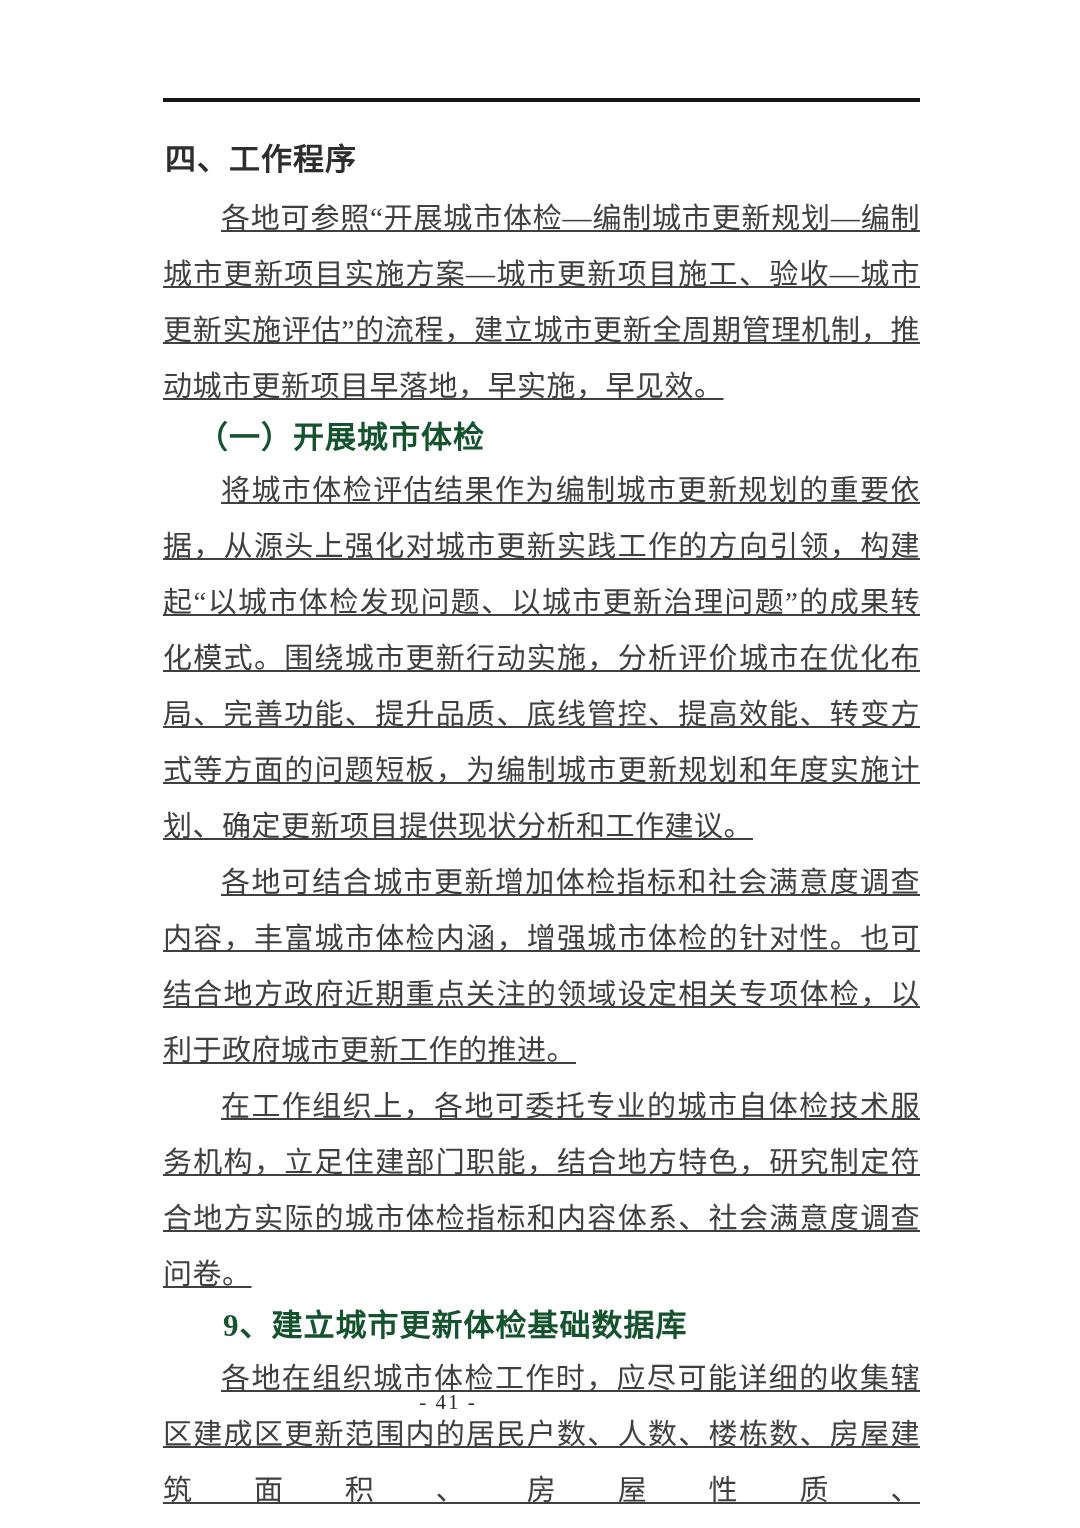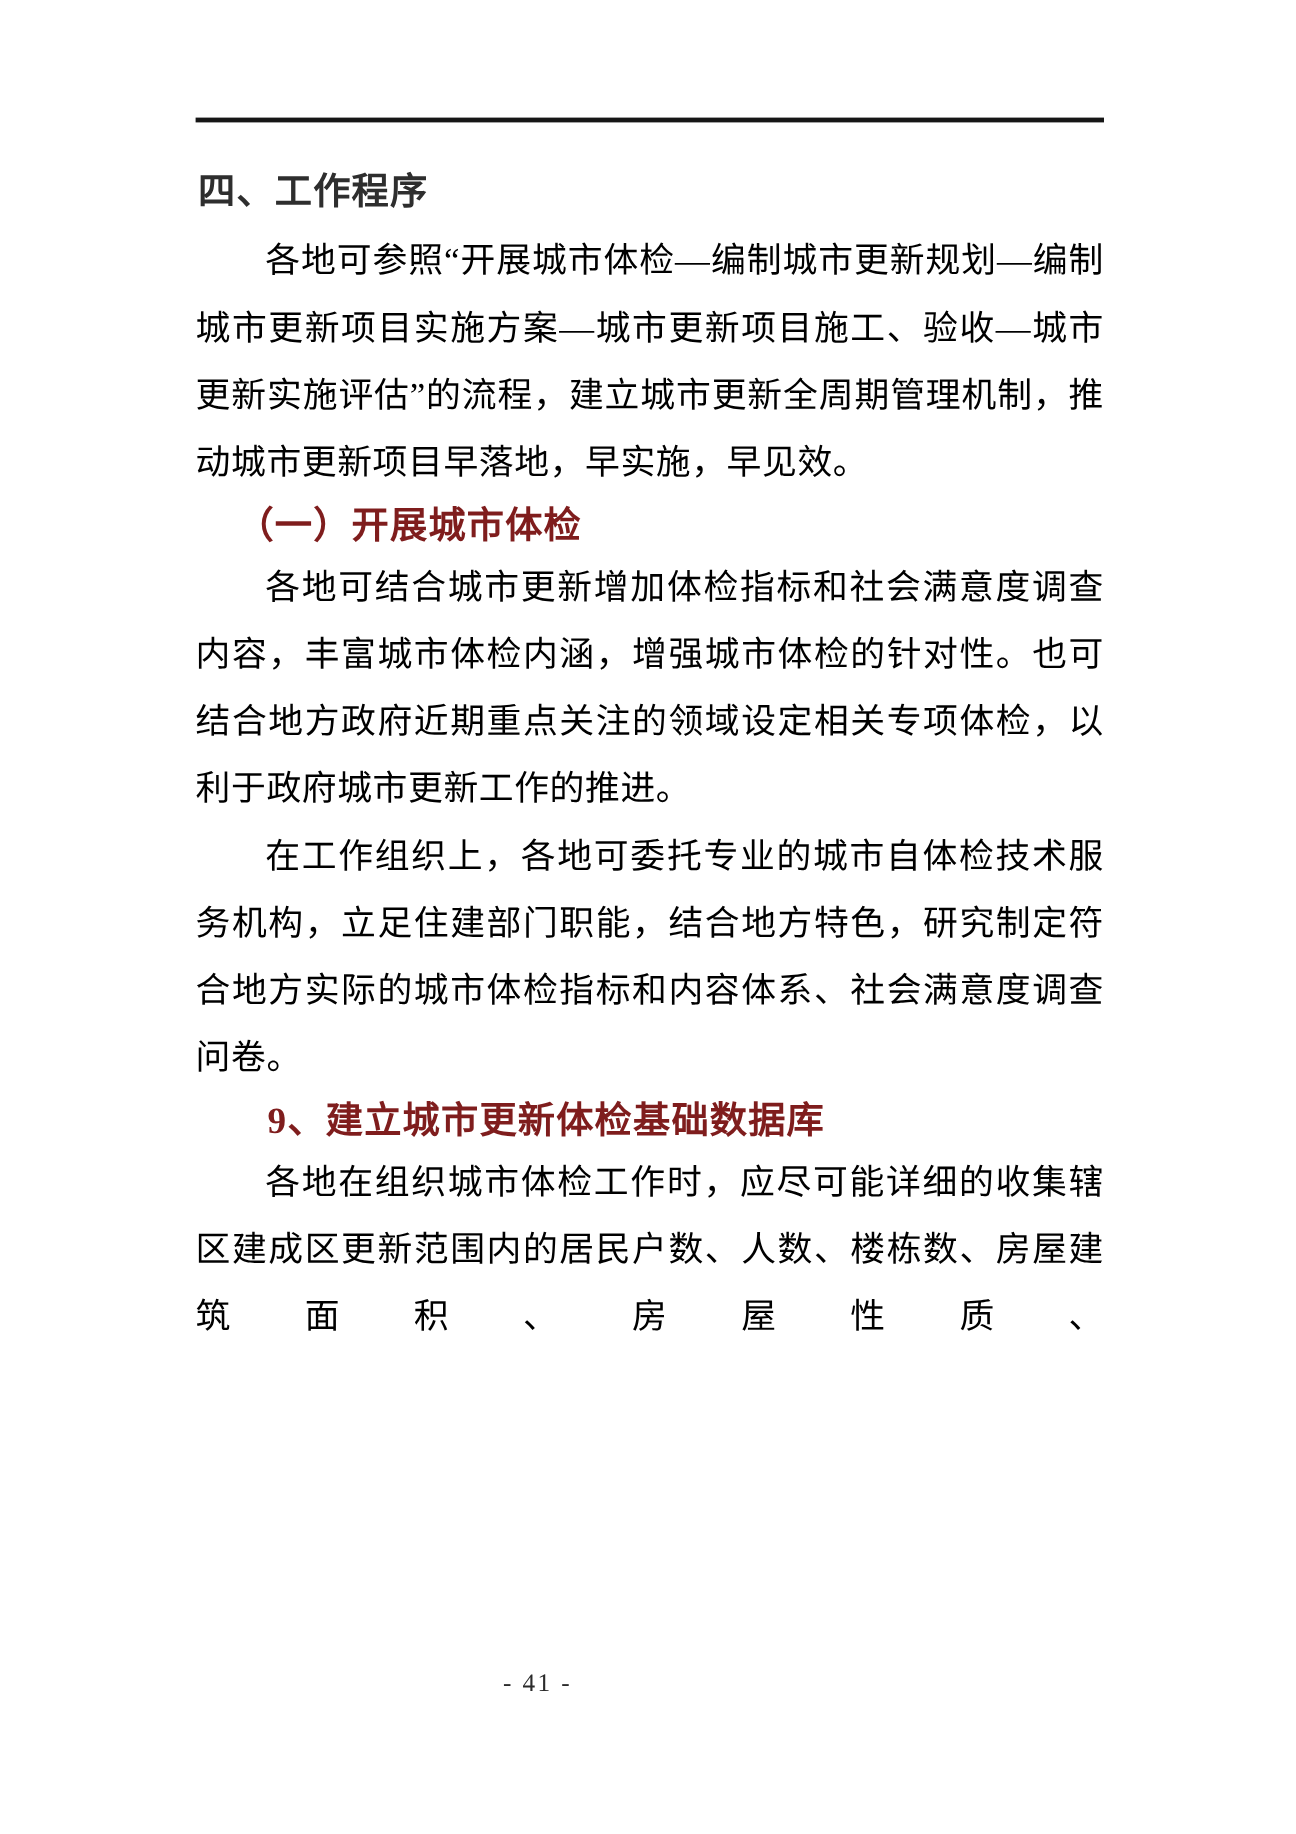--- a/index.html
+++ b/index.html
@@ -34,33 +34,34 @@
     line-height: 40px;
     font-weight: 600;
     color: #2e2e2e;
     font-family: "Liberation Sans", "DejaVu Sans", sans-serif;
     letter-spacing: 1px;
   }
   .doc-body { width: 100%; }
   p.paragraph {
     font-size: 29px;
     line-height: 56px;
-    color: #000000;
+    color: #404040;
     text-align: justify;
     text-indent: 58px;
     letter-spacing: 0.5px;
+    text-decoration: underline;
   }
   p.paragraph.justify-last {
     text-align-last: justify;
   }
   h2.heading-sub, h2.heading-num {
     font-size: 31px;
     line-height: 48px;
     font-weight: bold;
-    color: #7f1d1d;
+    color: #14532d;
     letter-spacing: 1px;
   }
   h2.heading-sub { text-indent: 34px; }
   h2.heading-num { text-indent: 60px; }
   .page-number {
     position: absolute;
     left: 0;
     top: 1390px;
     width: 896px;
     text-align: center;
@@ -73,20 +74,21 @@
 </head>
 <body>
 
 <div class="page">
   <div class="content">
     <div class="rule"></div>
     <h1 class="section-title">四、工作程序</h1>
     <div class="doc-body" id="doc-body">
         <p class="paragraph">各地可参照“开展城市体检—编制城市更新规划—编制城市更新项目实施方案—城市更新项目施工、验收—城市更新实施评估”的流程，建立城市更新全周期管理机制，推动城市更新项目早落地，早实施，早见效。</p>
         <h2 class="heading-sub">（一）开展城市体检</h2>
+        <p class="paragraph">将城市体检评估结果作为编制城市更新规划的重要依据，从源头上强化对城市更新实践工作的方向引领，构建起“以城市体检发现问题、以城市更新治理问题”的成果转化模式。围绕城市更新行动实施，分析评价城市在优化布局、完善功能、提升品质、底线管控、提高效能、转变方式等方面的问题短板，为编制城市更新规划和年度实施计划、确定更新项目提供现状分析和工作建议。</p>
         <p class="paragraph">各地可结合城市更新增加体检指标和社会满意度调查内容，丰富城市体检内涵，增强城市体检的针对性。也可结合地方政府近期重点关注的领域设定相关专项体检，以利于政府城市更新工作的推进。</p>
         <p class="paragraph">在工作组织上，各地可委托专业的城市自体检技术服务机构，立足住建部门职能，结合地方特色，研究制定符合地方实际的城市体检指标和内容体系、社会满意度调查问卷。</p>
         <h2 class="heading-num">9、建立城市更新体检基础数据库</h2>
         <p class="paragraph justify-last">各地在组织城市体检工作时，应尽可能详细的收集辖区建成区更新范围内的居民户数、人数、楼栋数、房屋建筑面积、房屋性质、</p>
       </div>
   </div>
   <div class="page-number">- 41 -</div>
 </div>
 
 </body></html>

